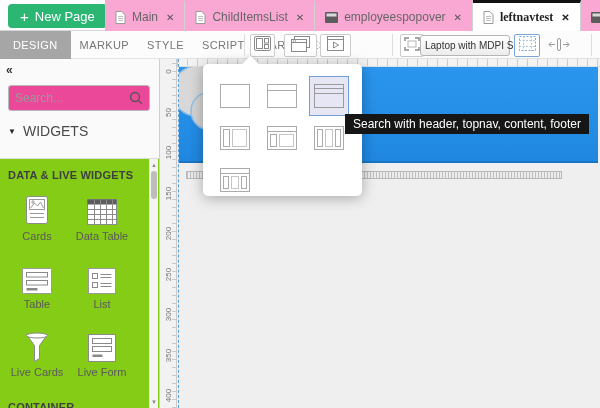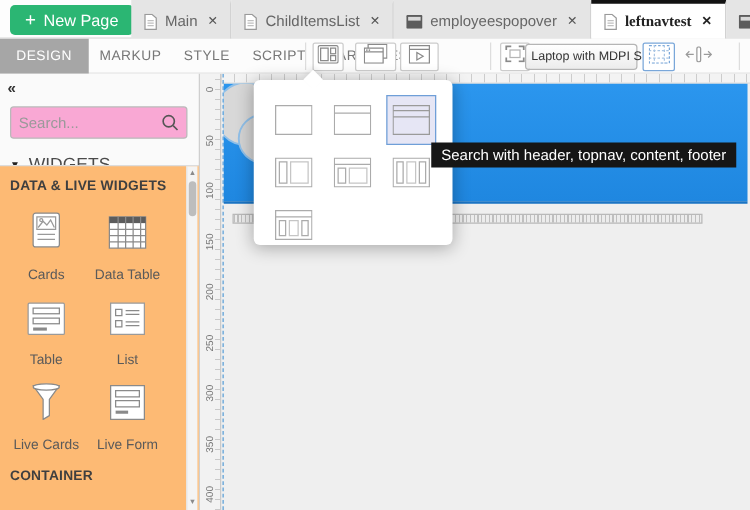--- a/index.html
+++ b/index.html
@@ -5,51 +5,51 @@
   * { margin:0; padding:0; box-sizing:border-box; }
   html,body { width:600px; height:408px; }
   body { font-family:"Liberation Sans", sans-serif; background:#fff; overflow:hidden; }
   #app { position:relative; width:600px; height:408px; background:#fff; overflow:hidden; }
 
   
   .tabbar { position:absolute; left:0; top:0; width:600px; height:31px; background:#fdfdfd; border-bottom:1px solid #d6d6d6; }
   .new-page-btn { position:absolute; left:8px; top:4px; height:24px; padding:0 12px; background:#2bb673; color:#fff; border:none; border-radius:4px; font-size:13px; font-family:inherit; display:flex; align-items:center; gap:6px; cursor:pointer; }
   .new-page-btn .plus { font-size:15px; font-weight:400; line-height:1; }
   .tabs { position:absolute; left:105px; top:0; height:31px; display:flex; align-items:stretch; }
-  .tab { display:flex; align-items:center; gap:6px; padding:0 10px; background:#e5e5e5; border-right:1px solid #d2d2d2; border-top:3px solid transparent; font-size:12px; color:#666; cursor:pointer; white-space:nowrap; }
+  .tab { display:flex; align-items:center; gap:6px; padding:0 10px; background:#f9a8d4; border-right:1px solid #d2d2d2; border-top:3px solid transparent; font-size:12px; color:#666; cursor:pointer; white-space:nowrap; }
   .tab.active { background:#fff; border-top:3px solid #121212; color:#222; font-weight:bold;font-family:Liberation Serif, serif; }
   .tab .tclose { font-size:10px; color:#555; margin-left:2px; cursor:pointer; }
   .tab.active .tclose { font-weight:bold; color:#222; }
   .ticon { display:flex; align-items:center; }
 
   
   .toolbar { position:absolute; left:0; top:31px; width:600px; height:28px; background:#fcfcfc; border-bottom:1px solid #e2e2e2; }
   .modes { position:absolute; left:0; top:0; height:28px; display:flex; align-items:stretch; }
   .mode { display:flex; align-items:center; padding:0 9px; font-size:11px; color:#777; letter-spacing:.4px; cursor:pointer; }
   .mode.active { background:#a6a6a6; color:#fff; padding:0 13px; }
   .tb-divider { position:absolute; top:3px; height:22px; width:1px; background:#ddd; }
   .tb-btn { position:absolute; top:3px; height:23px; border:1px solid #ccc; border-radius:2px; background:#fff; display:flex; align-items:center; justify-content:center; cursor:pointer; }
   .device-select { position:absolute; left:420px; top:4px; width:90px; height:21px; border:1px solid #b5b5b5; border-radius:3px; background:linear-gradient(#fff,#ececec); font-size:10px; color:#333; display:flex; align-items:center; justify-content:space-between; padding:0 4px; cursor:pointer; white-space:nowrap; }
   .device-select .dd-arrow { font-size:7px; color:#444; margin-left:3px; }
   .tb-btn.selected { border-color:#7aa7d9; }
 
   
   .sidebar { position:absolute; left:0; top:59px; width:160px; bottom:0; background:#fafafa; border-right:1px solid #cfcfcf; }
   .collapse { position:absolute; left:6px; top:4px; font-size:12px; color:#333; cursor:pointer; letter-spacing:-2px; font-weight:bold; }
-  .searchbox { position:absolute; left:8px; top:26px; width:142px; height:26px; border:1px solid #b9b9b9; border-radius:3px; background:#f9a8d4; display:flex; align-items:center; }
+  .searchbox { position:absolute; left:8px; top:26px; width:142px; height:26px; border:1px solid #b9b9b9; border-radius:3px; background:#ec4899; display:flex; align-items:center; }
   .searchbox input { flex:1; border:none; outline:none; padding:0 6px; font-size:12px; color:#333; font-family:inherit; background:transparent; min-width:0; }
   .searchbox input::placeholder { color:#9a9a9a; }
   .searchbox .mag { margin-right:6px; display:flex; }
   .widgets-hdr { position:absolute; left:8px; top:64px; display:flex; align-items:center; gap:7px; font-size:14px; color:#4a4a4a; cursor:pointer; }
   .widgets-hdr .warrow { font-size:8px; color:#222; }
-  .widget-panel { position:absolute; left:0; top:73px; width:159px; bottom:0; border-top:1px solid #dcdcdc; background:#fdba74; }
+  .widget-panel { position:absolute; left:0; top:99px; width:159px; bottom:0; border-top:1px solid #dcdcdc; background:#84cc16; }
   .sec-title { position:absolute; left:8px; font-size:11px; font-weight:bold; color:#3f3f3f; letter-spacing:.2px; }
   .witem { position:absolute; width:64px; text-align:center; cursor:pointer; }
   .witem .wicon { height:36px; display:flex; align-items:flex-end; justify-content:center; }
-  .witem .wlabel { margin-top:13px; font-size:11px; color:#5a5a5a; }
+  .witem .wlabel { margin-top:3px; font-size:11px; color:#5a5a5a; }
   .vscroll { position:absolute; right:1px; top:0; bottom:0; width:9px; background:#f4f4f4; border-left:1px solid #e5e5e5; }
   .vscroll .sarrow { position:absolute; left:0; width:8px; text-align:center; font-size:6px; color:#8a8a8a; }
   .vscroll .sthumb { position:absolute; left:1px; top:12px; width:6px; height:28px; background:#bdbdbd; border-radius:3px; }
 
   
   .canvas { position:absolute; left:160px; top:59px; right:0; bottom:0; background:#efefef; overflow:hidden; }
   .vruler { position:absolute; left:0; top:0; bottom:0; width:17px; background:#f2f2f2; border-right:1px solid #cacaca; background-image:repeating-linear-gradient(to bottom, #c9c9c9 0 1px, transparent 1px 8px); background-size:4px 100%; background-position:right 0 top 4px; background-repeat:no-repeat; }
   .rl { position:absolute; left:0px; width:16px; font-size:8px; color:#777; transform:rotate(-90deg); text-align:center; }
   .hruler { position:absolute; left:17px; right:0; top:0; height:8px; background:#f3f3f3; border-bottom:1px solid #ddd; background-image:repeating-linear-gradient(to right, #ccc 0 1px, transparent 1px 10px); }
   .guide { position:absolute; left:18px; top:0; bottom:0; width:0; border-left:1px dashed #5a9fd8; }

